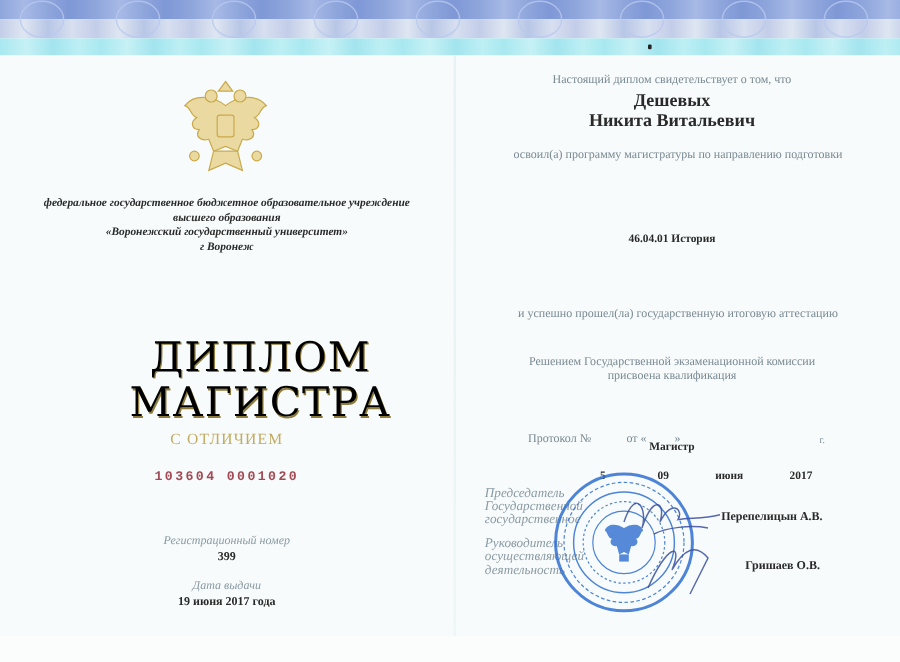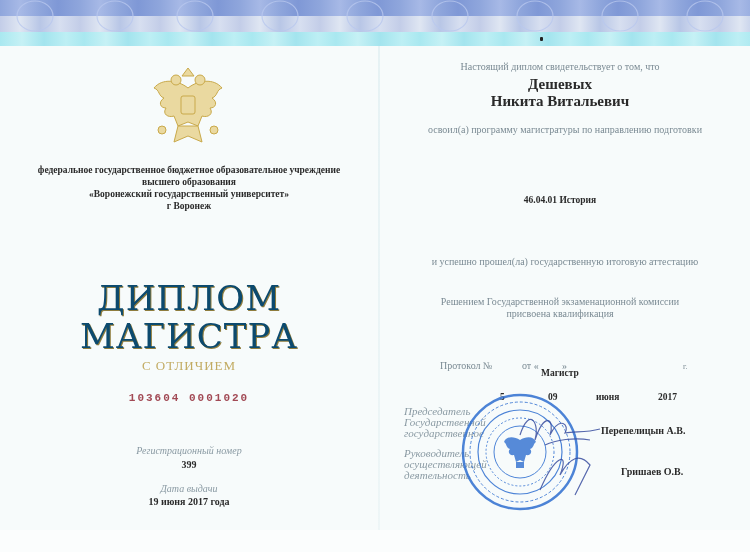--- a/index.html
+++ b/index.html
@@ -26,23 +26,23 @@
     background: linear-gradient(180deg, #e6f2f4, #eef6f7);
   }
   .page { position: absolute; top: 46px; height: 460px; }
   .left { left: 0; width: 378px; }
   .right { left: 380px; width: 370px; }
   .bottom-strip { position: absolute; left: 0; top: 530px; width: 750px; height: 22px; background: #fbfdfd; }
 
   .c { position: absolute; text-align: center; white-space: nowrap; }
   .emblem { position: absolute; left: 148px; top: 20px; width: 80px; height: 88px; }
   .rf { left: 0; width: 378px; top: 104px; font-size: 10.5px; color: #c9a94a; letter-spacing: 0.3px; }
-  .inst { left: 0; width: 378px; font-size: 9.5px; font-weight: bold; color: #2a2a2a; }
-  .big { left: 0; width: 378px; font-size: 34px; color: #0c4a6e; letter-spacing: 1px;
-         text-shadow: 1px 1px 0 #8f7d3e; font-family: "DejaVu Serif", serif; }
+  .inst { left: 0; width: 378px; font-size: 9.5px; font-weight: bold; color: #2a2a2a; font-style: italic; }
+  .big { left: 0; width: 378px; font-size: 34px; color: #000000; letter-spacing: 1px;
+         text-shadow: 1px 1px 0 #8f7d3e; font-family: "DejaVu Serif", serif; padding-left: 28px; }
   .otl { left: 0; width: 378px; top: 312px; font-size: 13px; color: #c2ab62; letter-spacing: 1px; }
   .serial { left: 0; width: 378px; top: 346px; font-size: 11px; color: #a24a55; letter-spacing: 2px;
             font-family: "Liberation Mono", monospace; font-weight: bold; }
   .docline { left: 0; width: 378px; top: 377px; font-size: 10.5px; color: #6f7d86; letter-spacing: 0.2px; }
   .italic-lbl { left: 0; width: 378px; font-size: 10px; font-style: italic; color: #8a9aa3; }
   .val { left: 0; width: 378px; font-size: 10px; font-weight: bold; color: #2a2a2a; }
 
   .r-text { font-size: 10px; color: #7a8a93; }
   .r-name { font-size: 15px; font-weight: bold; color: #2a2a2a; }
   .r-bold { font-size: 9.5px; font-weight: bold; color: #2a2a2a; margin-top: 32px; }

